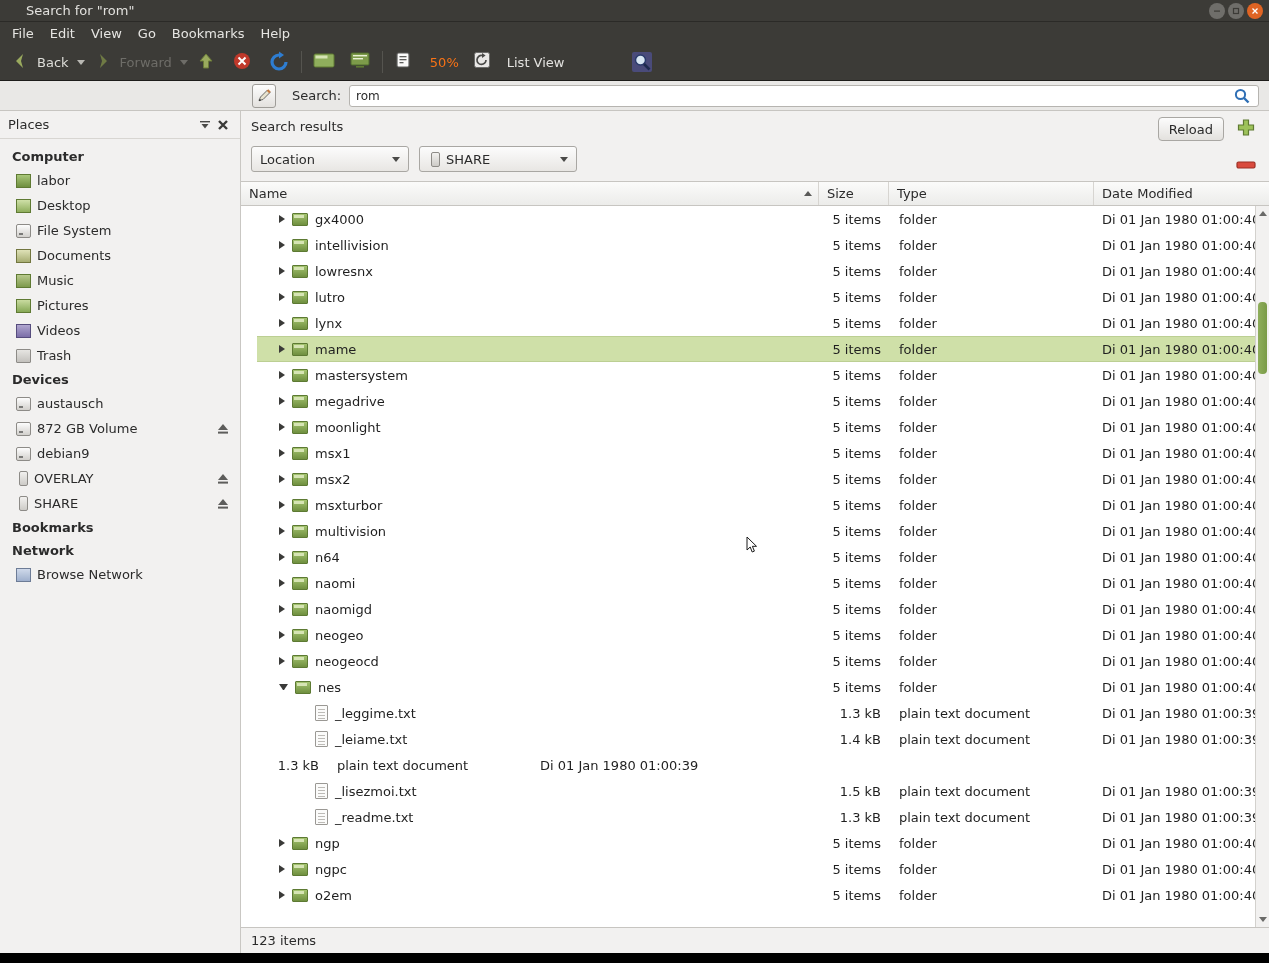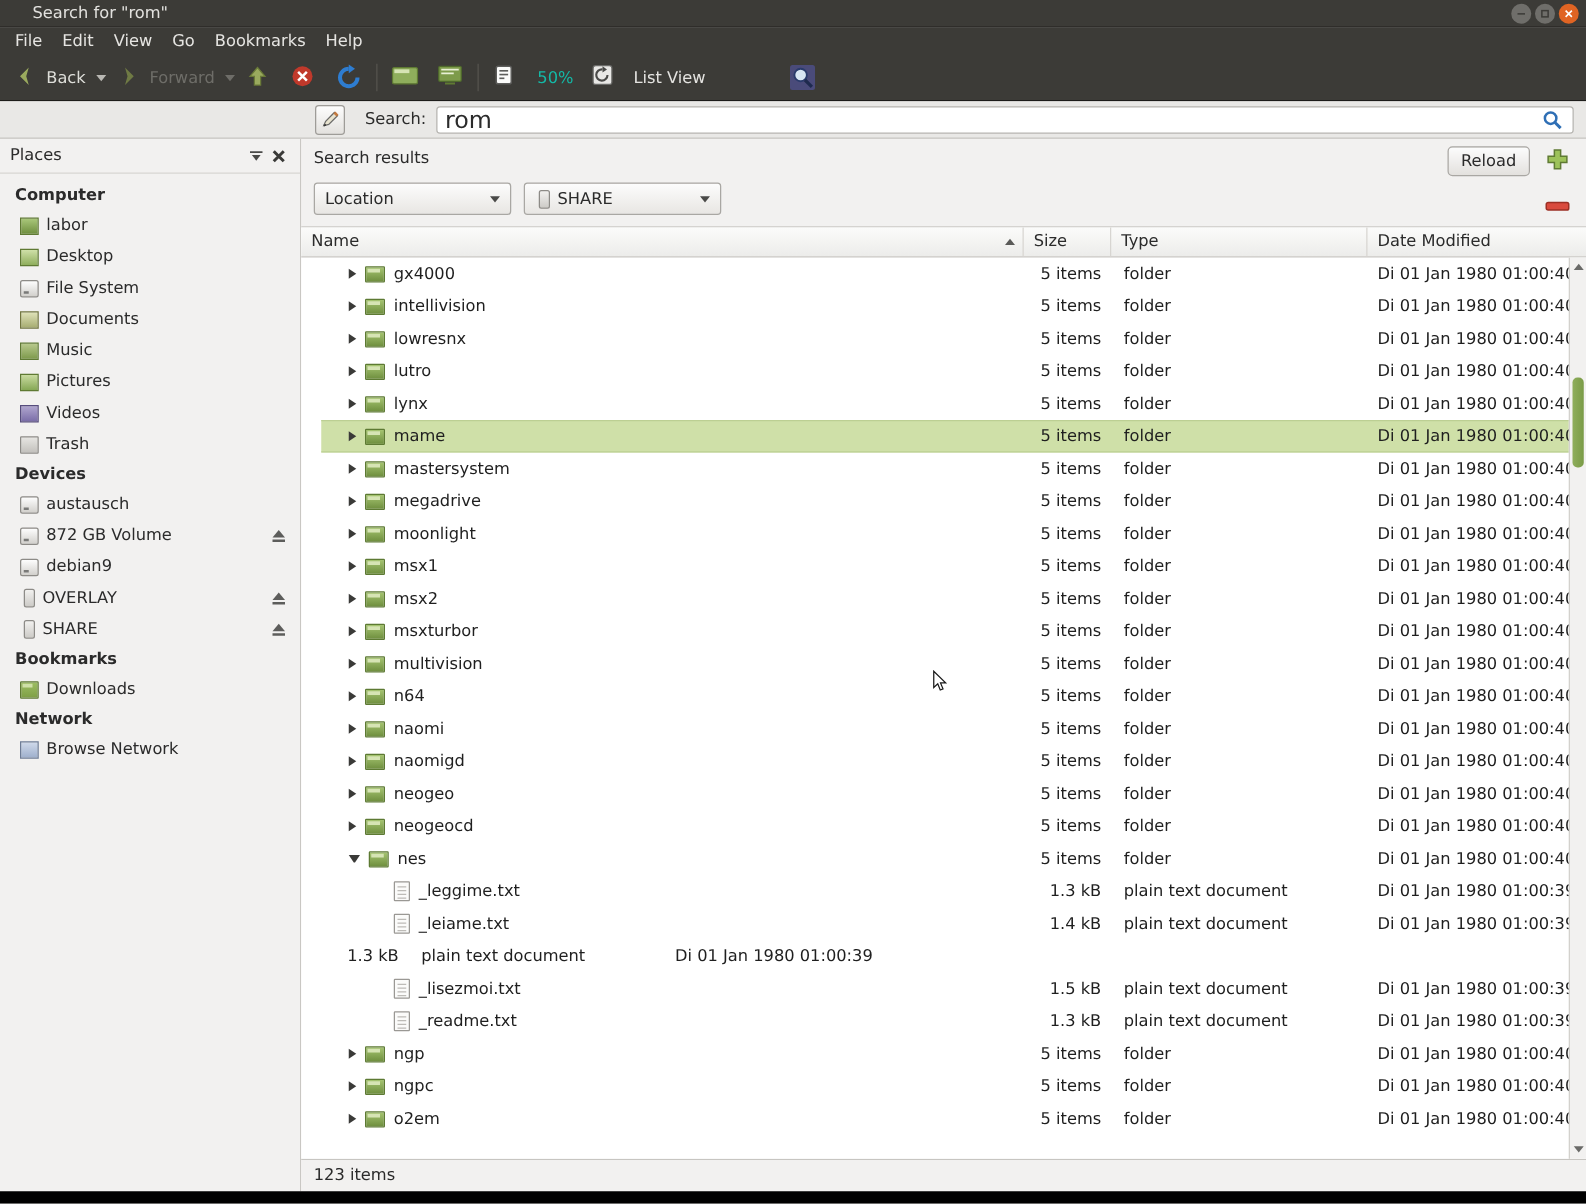--- a/index.html
+++ b/index.html
@@ -40,36 +40,36 @@
              border-bottom:1px solid #1d1c1a; }
   .tb-btn { display:flex; align-items:center; gap:5px; padding:3px 6px;
             color:#ddddd8; font-size:13px; border-radius:3px; }
   .tb-btn.disabled { color:#6e6d68; }
   .tb-sep { width:1px; height:22px; background:#55544f; margin:0 3px; }
   .arrow-dn { width:0;height:0;border-left:4px solid transparent;
               border-right:4px solid transparent;border-top:5px solid #b9b8b3; }
   .arrow-dn.dim { border-top-color:#6e6d68; }
   .icn { width:22px; height:22px; display:inline-block; position:relative; }
 
-  .zoomlabel { color:#14b8a6; font-size:13px; padding:0 6px; }
+  .zoomlabel { color:#f97316; font-size:13px; padding:0 6px; }
   .viewlabel { color:#e4e3e0; font-size:13px; padding:0 4px; }
   .viewcombo { flex:0 0 120px; }
 
   
   .searchrow { height:30px; background:#e9e8e6; display:flex; align-items:center;
                padding:0 8px 0 0; flex:0 0 30px; border-bottom:1px solid #c7c5c1;
                position:relative;}
   .search-toggle { width:24px; height:24px; margin-left:252px;
                    border:1px solid #9e9c98; background:linear-gradient(#fdfdfd,#e3e1de);
                    border-radius:3px; display:flex;align-items:center;justify-content:center;}
   .search-label { margin-left:16px; font-size:13px; color:#2b2b2b; }
   .search-field { flex:1; height:22px; margin-left:8px; margin-right:2px;
                   background:#fff; border:1px solid #b6b4b0; border-radius:3px;
                   display:flex; align-items:center; padding:0 6px;
-                  font-size:19px; color:#2b2b2b; position:relative;}
+                  font-size:12px; color:#2b2b2b; position:relative;}
   .search-field .sf-val { flex:1; }
   .search-go { width:20px;height:20px;display:flex;align-items:center;justify-content:center;}
 
   
   .body { flex:1; display:flex; min-height:0; }
 
   
   .sidebar { width:241px; background:#f2f1f0; border-right:1px solid #c9c7c3;
              display:flex; flex-direction:column; flex:0 0 241px; }
   .sb-head { height:28px; display:flex; align-items:center; padding:0 8px;
@@ -421,24 +421,20 @@
           </div>
           <div class="sb-item">
             <span class="ic-usb"></span>
             <span class="lbl">SHARE</span>
             <span class="eject"><svg width="14" height="14" viewBox="0 0 14 14">
                 <path d="M7 2 L12 8 L2 8 Z" fill="#5d5d5b"></path>
                 <rect x="2" y="9.6" width="10" height="2" fill="#5d5d5b"></rect>
               </svg></span>
           </div>
           <div class="sb-group">Bookmarks</div>
-          <div class="sb-item">
-            <span class="mi-ico ic-folder"></span>
-            <span class="lbl">Downloads</span>
-          </div>
           <div class="sb-group">Network</div>
           <div class="sb-item">
             <span class="mi-ico ic-net"></span>
             <span class="lbl">Browse Network</span>
           </div>
         </div>
     </div>
 
     <div class="main">
       <div class="sr-head">

